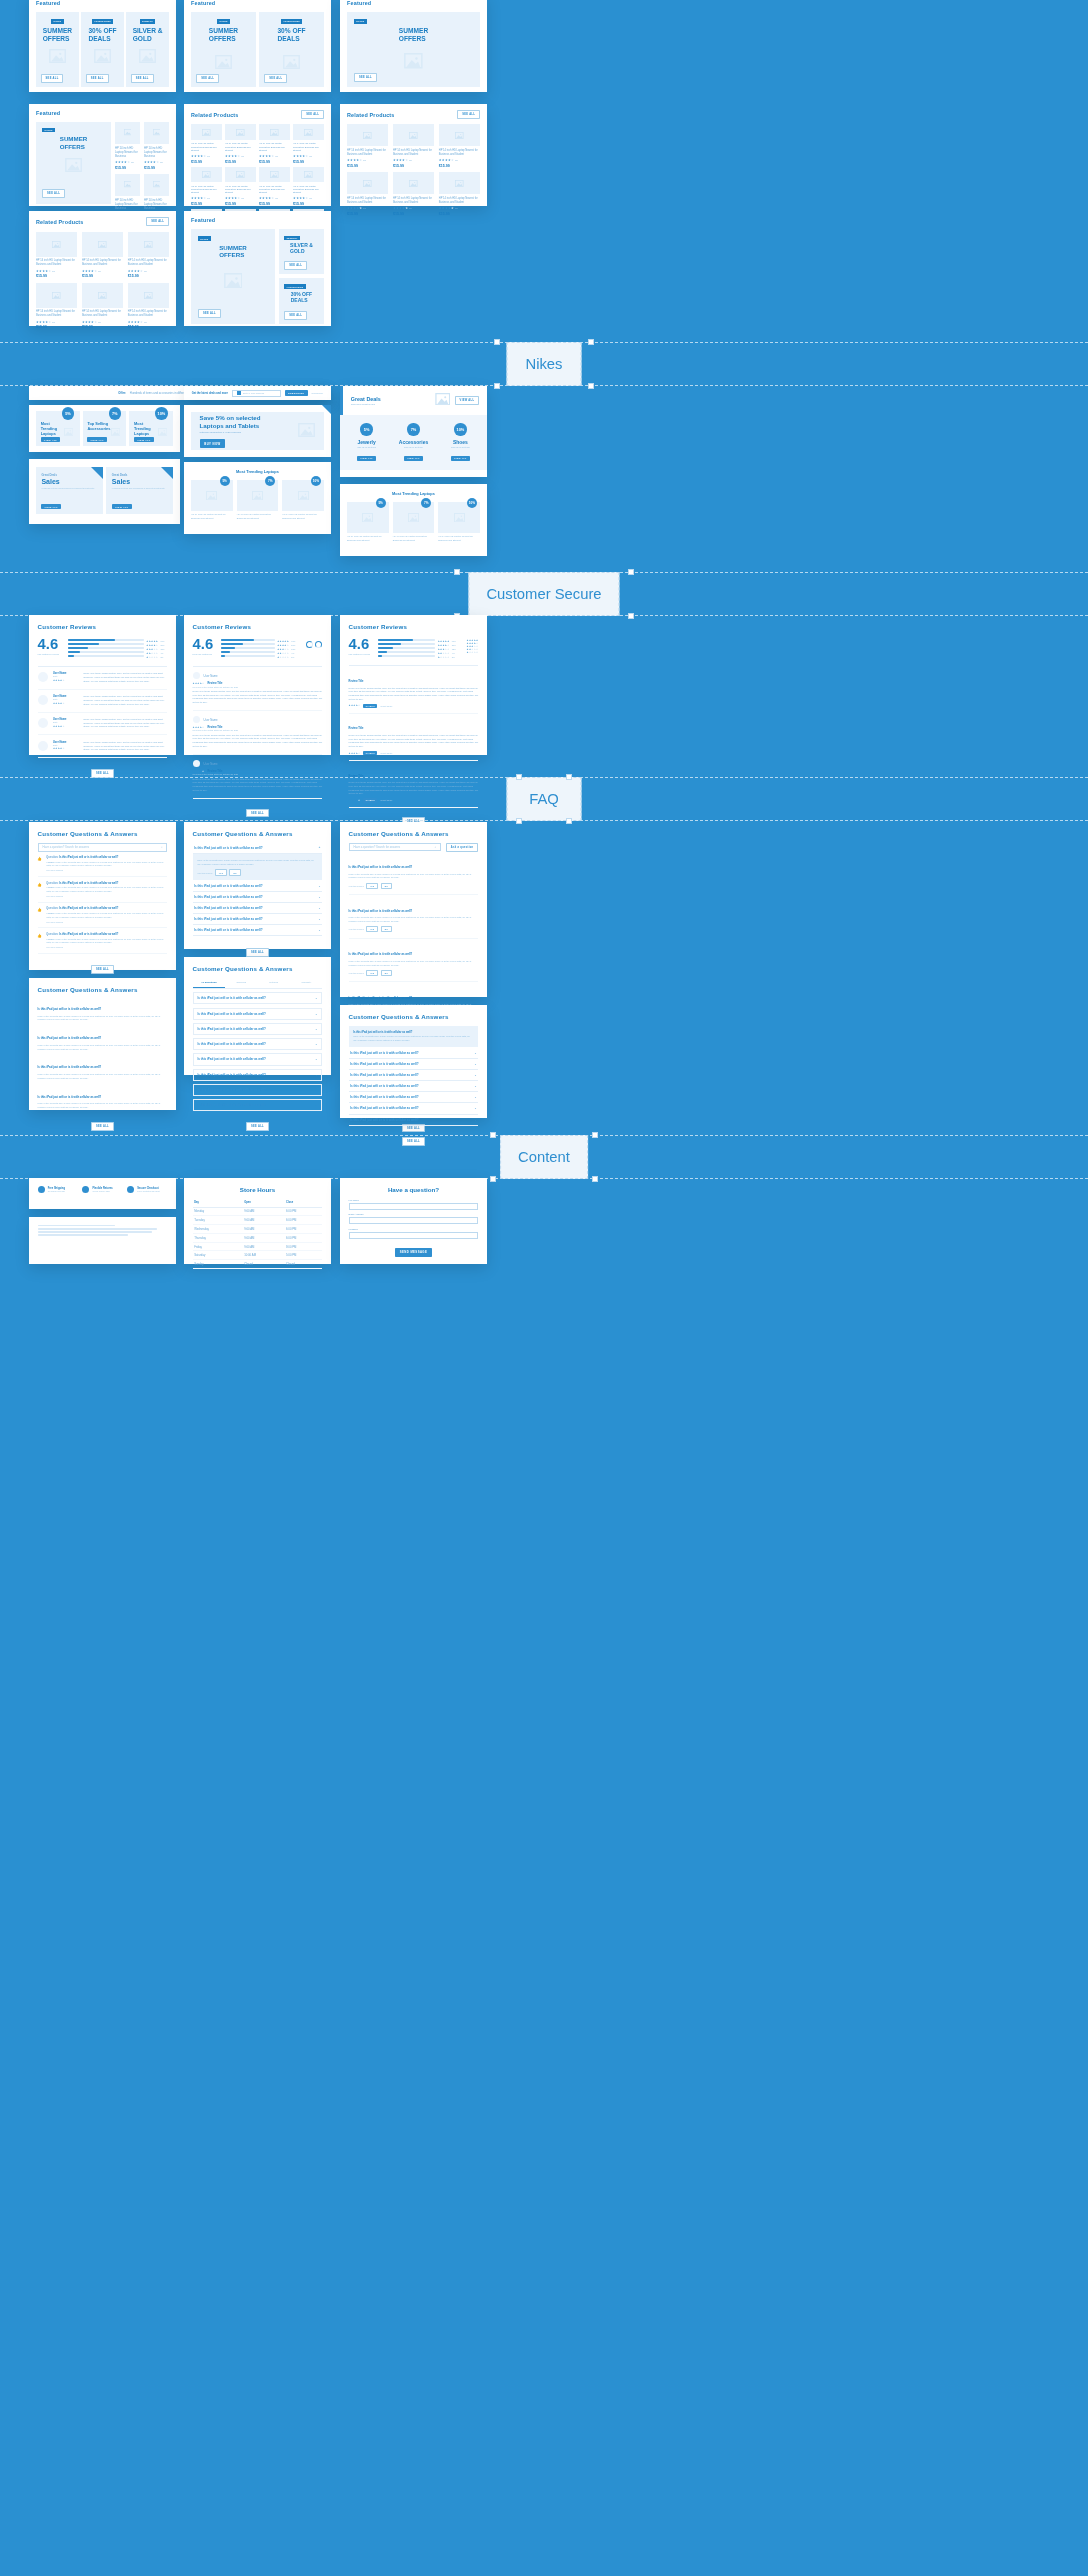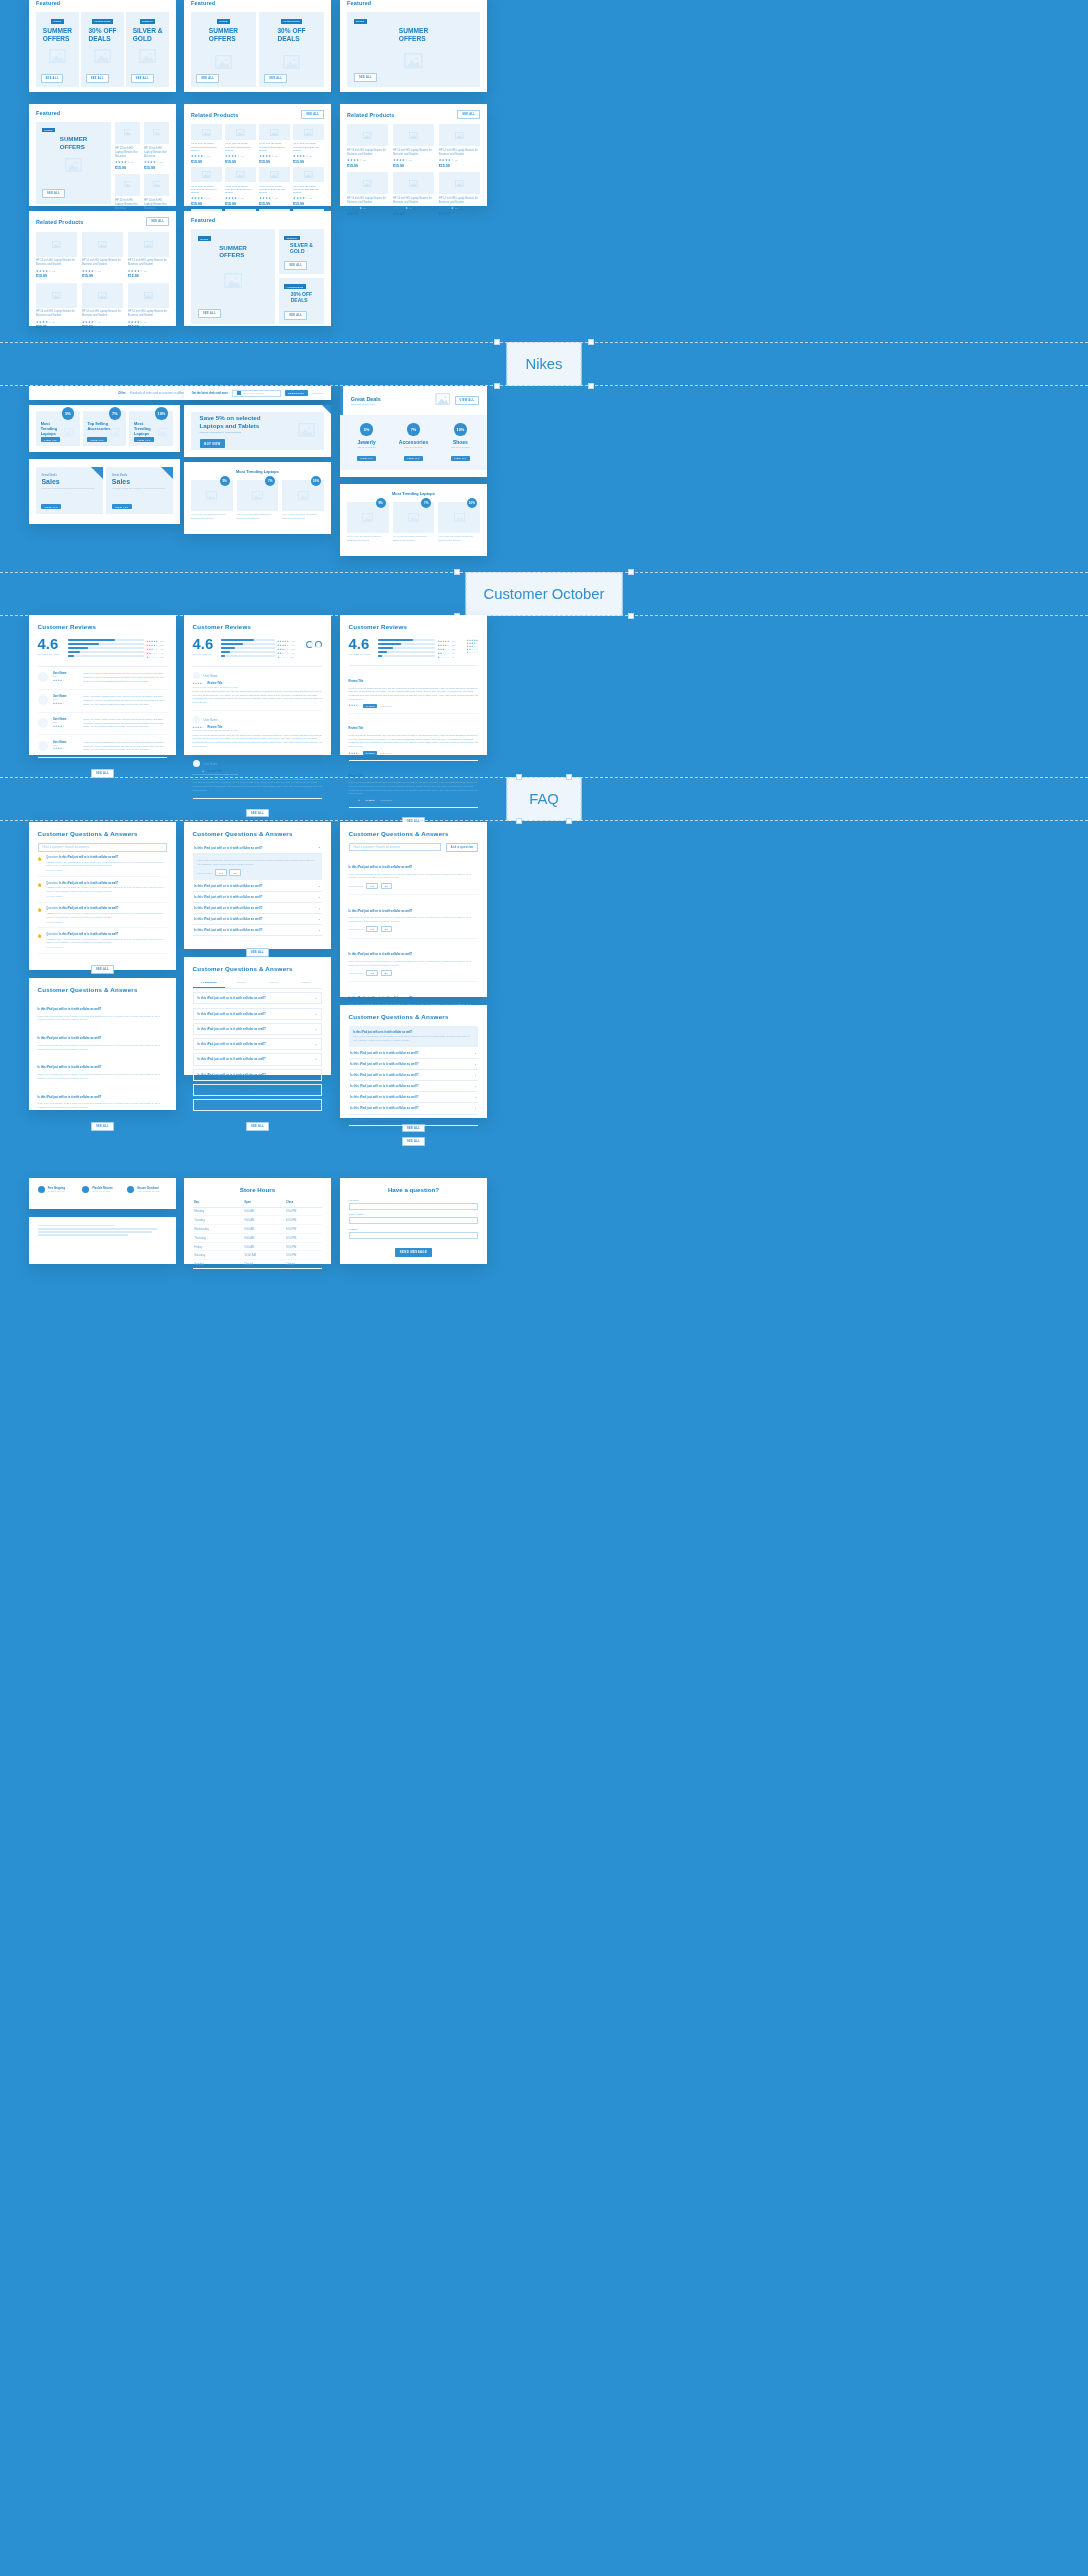--- a/index.html
+++ b/index.html
@@ -796,21 +796,21 @@
             </svg>
           </div>
           <div style="font-size:2.3px;color:#8fc0e4;margin-top:2.3px;line-height:1.5">HP 14 inch HD Laptop Newest for Business and Student</div>
         </div>
       </div>
 </div>
 
 <div class="divider" style="top:572px">
   <div class="dash t"></div>
       <div class="dash b"></div>
-  <div class="chip">Customer October</div>
+  <div class="chip">Customer Secure</div>
   <div class="hnd" style="left:454px;top:-3.1px"></div>
   <div class="hnd" style="left:454px;bottom:-3.1px"></div>
   <div class="hnd" style="right:454px;top:-3.1px"></div>
   <div class="hnd" style="right:454px;bottom:-3.1px"></div>
 </div>
 
 <div class="card" style="left:29px;top:615px;width:147px;height:140px;padding:7.8px 8.6px">
   <div class="sec-title lg">Customer Reviews</div>
   <div style="display:flex;gap:9.3px;margin-top:7px;align-items:flex-start">
     <div>
@@ -1285,20 +1285,29 @@
           <span>⌄</span>
         </div>
         <div class="q">
           <span>Is this iPad just wifi or is it with cellular as well?</span>
           <span>⌄</span>
         </div>
       </div>
   <div style="text-align:center;margin-top:5.4px"><span class="btn-o">SEE ALL</span></div>
 </div>
 
+<div class="divider" style="top:1135px">
+  <div class="dash t"></div>
+      <div class="dash b"></div>
+  <div class="chip">Content</div>
+  <div class="hnd" style="left:490px;top:-3.1px"></div>
+  <div class="hnd" style="left:490px;bottom:-3.1px"></div>
+  <div class="hnd" style="right:490px;top:-3.1px"></div>
+  <div class="hnd" style="right:490px;bottom:-3.1px"></div>
+</div>
 
 <div class="card" style="left:29px;top:1178px;width:147px;height:31px;padding:7.8px 8.6px">
   <div id="feat-row" style="display:flex;gap:4.7px;align-items:center">
         <div style="flex:1;display:flex;gap:3.1px;align-items:center">
           <span style="width:7px;height:7px;border-radius:50%;background:#2f8fd0;display:inline-block"></span>
           <div>
             <div style="font-size:2.6px;color:#1b7ec2;font-weight:bold">Free Shipping</div>
             <div style="font-size:2px;color:#9fc8e6">On orders over $50</div>
           </div>
         </div>

